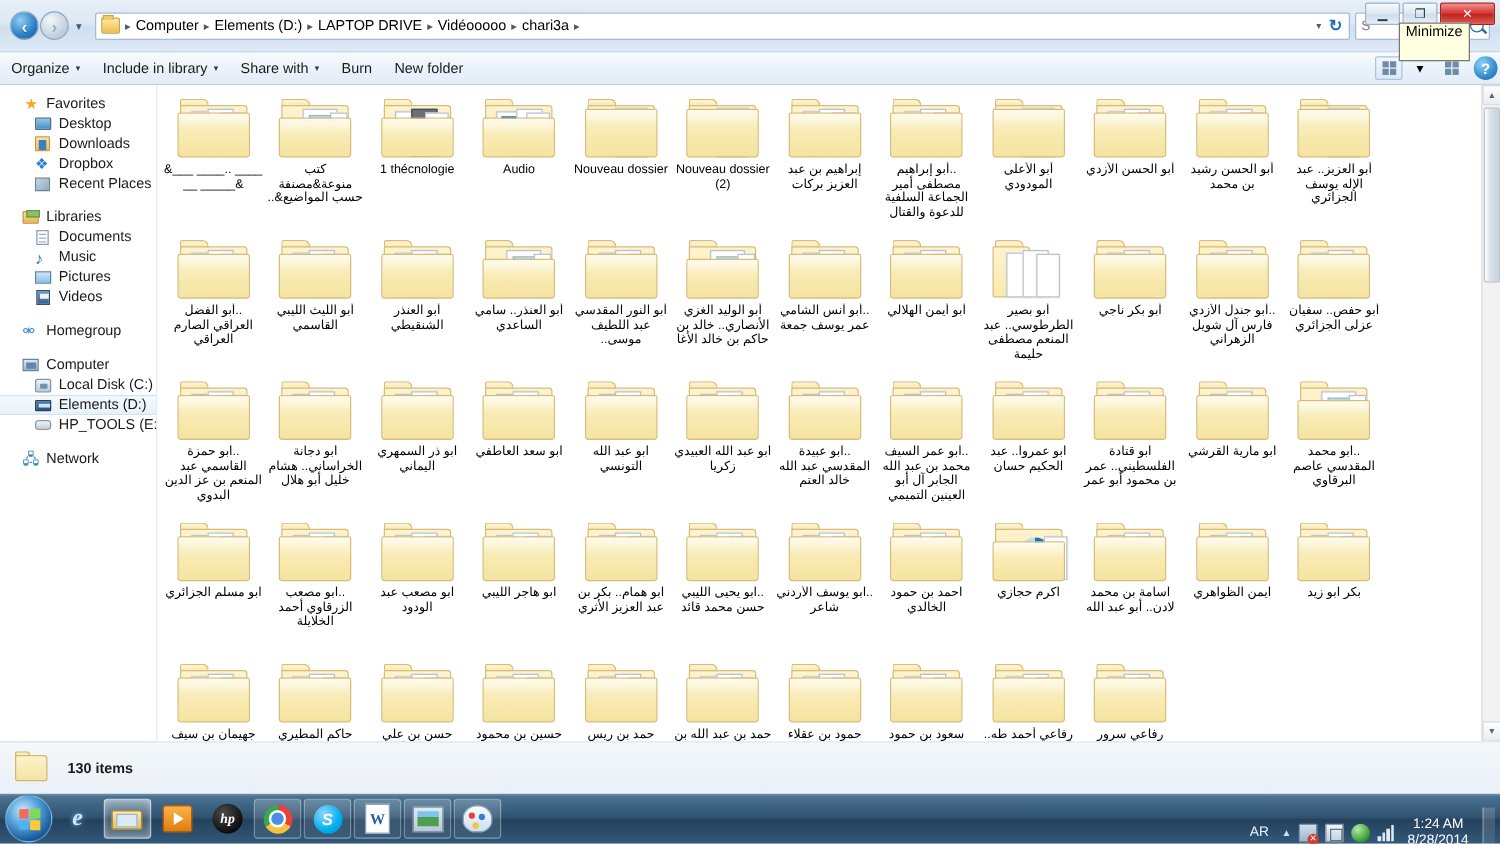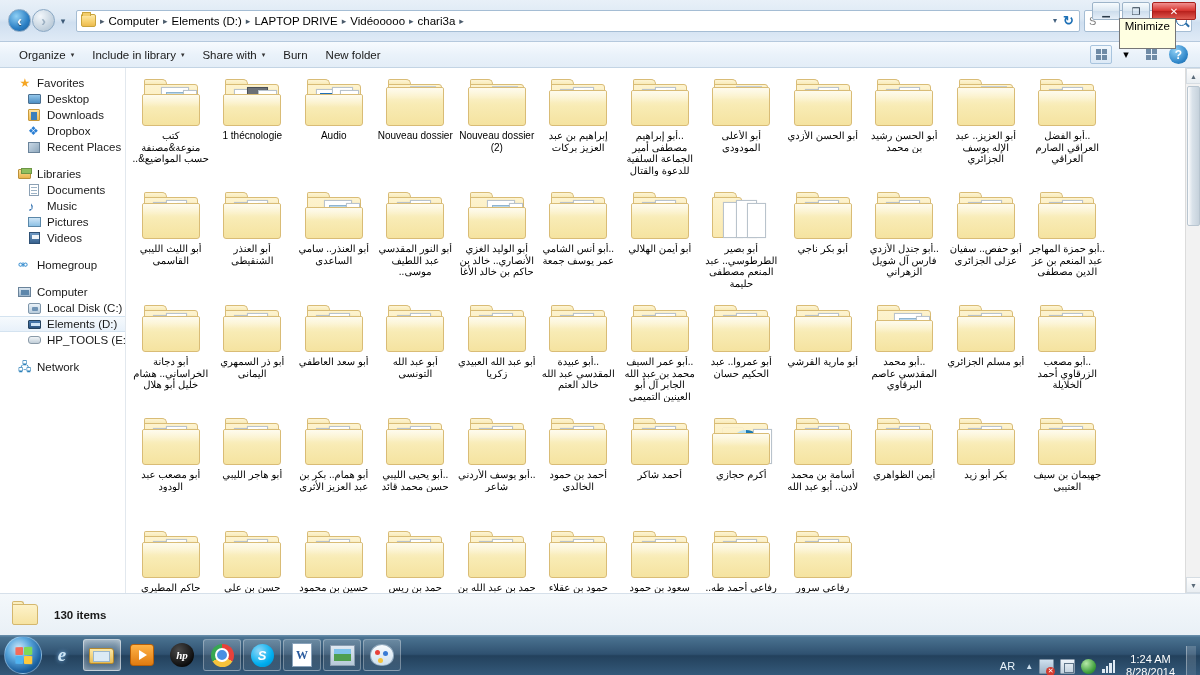--- a/index.html
+++ b/index.html
@@ -87,21 +87,21 @@
     position: absolute; top: 18px; right: 24px;
     background: #ffffe1; border: 1px solid #767676;
     padding: 1px 5px 16px; font-size: 11.5px; color: #000; white-space: nowrap; z-index: 40;
   }
 
   
   .cmdbar {
     height: 26px; flex: 0 0 26px;
     background: linear-gradient(to bottom, #f7fbfe, #eaf2fa 50%, #e3edf7);
     border-bottom: 1px solid #c3d4e4;
-    display: flex; align-items: center; padding: 0 10px; gap: 0; position: relative;
+    display: flex; align-items: center; padding: 0 0; gap: 0; position: relative;
   }
   .cmd { padding: 3px 9px; font-size: 11.5px; color: #1a1a1a; display: flex; align-items: center; gap: 5px; }
   .cmd .car { font-size: 7px; color: #333; }
   .viewgrp { margin-left: auto; display: flex; align-items: center; gap: 3px; padding-right: 2px; }
   .vbtn { width: 22px; height: 19px; border: 1px solid transparent; display: flex; align-items: center; justify-content: center; }
   .vbtn.sel { border-color: #a8c4de; background: linear-gradient(to bottom,#f2f8fd,#dce9f6); border-radius: 2px; }
   .grid4 { width: 11px; height: 11px; display: grid; grid-template-columns: 1fr 1fr; grid-template-rows: 1fr 1fr; gap: 1px; }
   .grid4 i { background: #6f8ba6; display: block; }
   .helpq {
     width: 19px; height: 19px; border-radius: 50%;
@@ -542,20 +542,33 @@
       </div>
     </div>
 
     <div class="content">
       <div class="grid" id="grid">
           <div class="cell">
             <div class="folder">
               <div class="f-tab"></div>
               <div class="f-back"></div>
               <div class="f-sheets">
+                <div class="sheet s1"></div>
+                <div class="sheet s2"></div>
+                <div class="sheet s3"></div>
+              </div>
+              <div class="f-front"></div>
+            </div>
+            <div class="cell-label ltr">&amp;___ ____.. ____ __ _____&amp;</div>
+          </div>
+          <div class="cell">
+            <div class="folder">
+              <div class="f-tab"></div>
+              <div class="f-back"></div>
+              <div class="f-sheets">
                 <div class="sheet s2" style="left:8px;width:28px;height:38px">
                   <span class="thumb" style="left:4px;top:4px;width:18px;height:12px"></span>
                   <span class="thumb2" style="left:4px;top:19px;width:18px;height:11px"></span>
                 </div>
                 <div class="sheet s3" style="left:30px;width:14px"></div>
               </div>
               <div class="f-front" style="top:16px;height:32px"></div>
             </div>
             <div class="cell-label">كتب منوعة&amp;مصنفة حسب المواضيع&amp;..</div>
           </div>
@@ -876,21 +889,21 @@
             <div class="folder">
               <div class="f-tab"></div>
               <div class="f-back"></div>
               <div class="f-sheets">
                 <div class="sheet s1"></div>
                 <div class="sheet s2"></div>
                 <div class="sheet s3"></div>
               </div>
               <div class="f-front"></div>
             </div>
-            <div class="cell-label">..أبو حمزة المهاجر عبد المنعم بن عز الدين مصطفى</div>
+            <div class="cell-label">..أبو حمزة القاسمي عبد المنعم بن عز الدين البدوي</div>
           </div>
           <div class="cell">
             <div class="folder">
               <div class="f-tab"></div>
               <div class="f-back"></div>
               <div class="f-sheets">
                 <div class="sheet s1"></div>
                 <div class="sheet s2"></div>
                 <div class="sheet s3"></div>
               </div>
@@ -981,20 +994,33 @@
               <div class="f-tab"></div>
               <div class="f-back"></div>
               <div class="f-sheets">
                 <div class="sheet s1"></div>
                 <div class="sheet s2"></div>
                 <div class="sheet s3"></div>
               </div>
               <div class="f-front"></div>
             </div>
             <div class="cell-label">أبو عمروا.. عبد الحكيم حسان</div>
+          </div>
+          <div class="cell">
+            <div class="folder">
+              <div class="f-tab"></div>
+              <div class="f-back"></div>
+              <div class="f-sheets">
+                <div class="sheet s1"></div>
+                <div class="sheet s2"></div>
+                <div class="sheet s3"></div>
+              </div>
+              <div class="f-front"></div>
+            </div>
+            <div class="cell-label">أبو قتادة الفلسطيني.. عمر بن محمود أبو عمر</div>
           </div>
           <div class="cell">
             <div class="folder">
               <div class="f-tab"></div>
               <div class="f-back"></div>
               <div class="f-sheets">
                 <div class="sheet s1"></div>
                 <div class="sheet s2"></div>
                 <div class="sheet s3"></div>
               </div>
@@ -1113,33 +1139,20 @@
               <div class="f-tab"></div>
               <div class="f-back"></div>
               <div class="f-sheets">
                 <div class="sheet s1"></div>
                 <div class="sheet s2"></div>
                 <div class="sheet s3"></div>
               </div>
               <div class="f-front"></div>
             </div>
             <div class="cell-label">أحمد بن حمود الخالدي</div>
-          </div>
-          <div class="cell">
-            <div class="folder">
-              <div class="f-tab"></div>
-              <div class="f-back"></div>
-              <div class="f-sheets">
-                <div class="sheet s1"></div>
-                <div class="sheet s2"></div>
-                <div class="sheet s3"></div>
-              </div>
-              <div class="f-front"></div>
-            </div>
-            <div class="cell-label">أحمد شاكر</div>
           </div>
           <div class="cell">
             <div class="folder">
               <div class="f-tab"></div>
               <div class="f-back"></div>
               <div class="f-sheets">
                 <div class="sheet s1" style="border:none;background:transparent"></div>
                 <div class="pie" style="left:8px;top:4px"></div>
                 <div class="sheet s3" style="left:30px"></div>
               </div>

